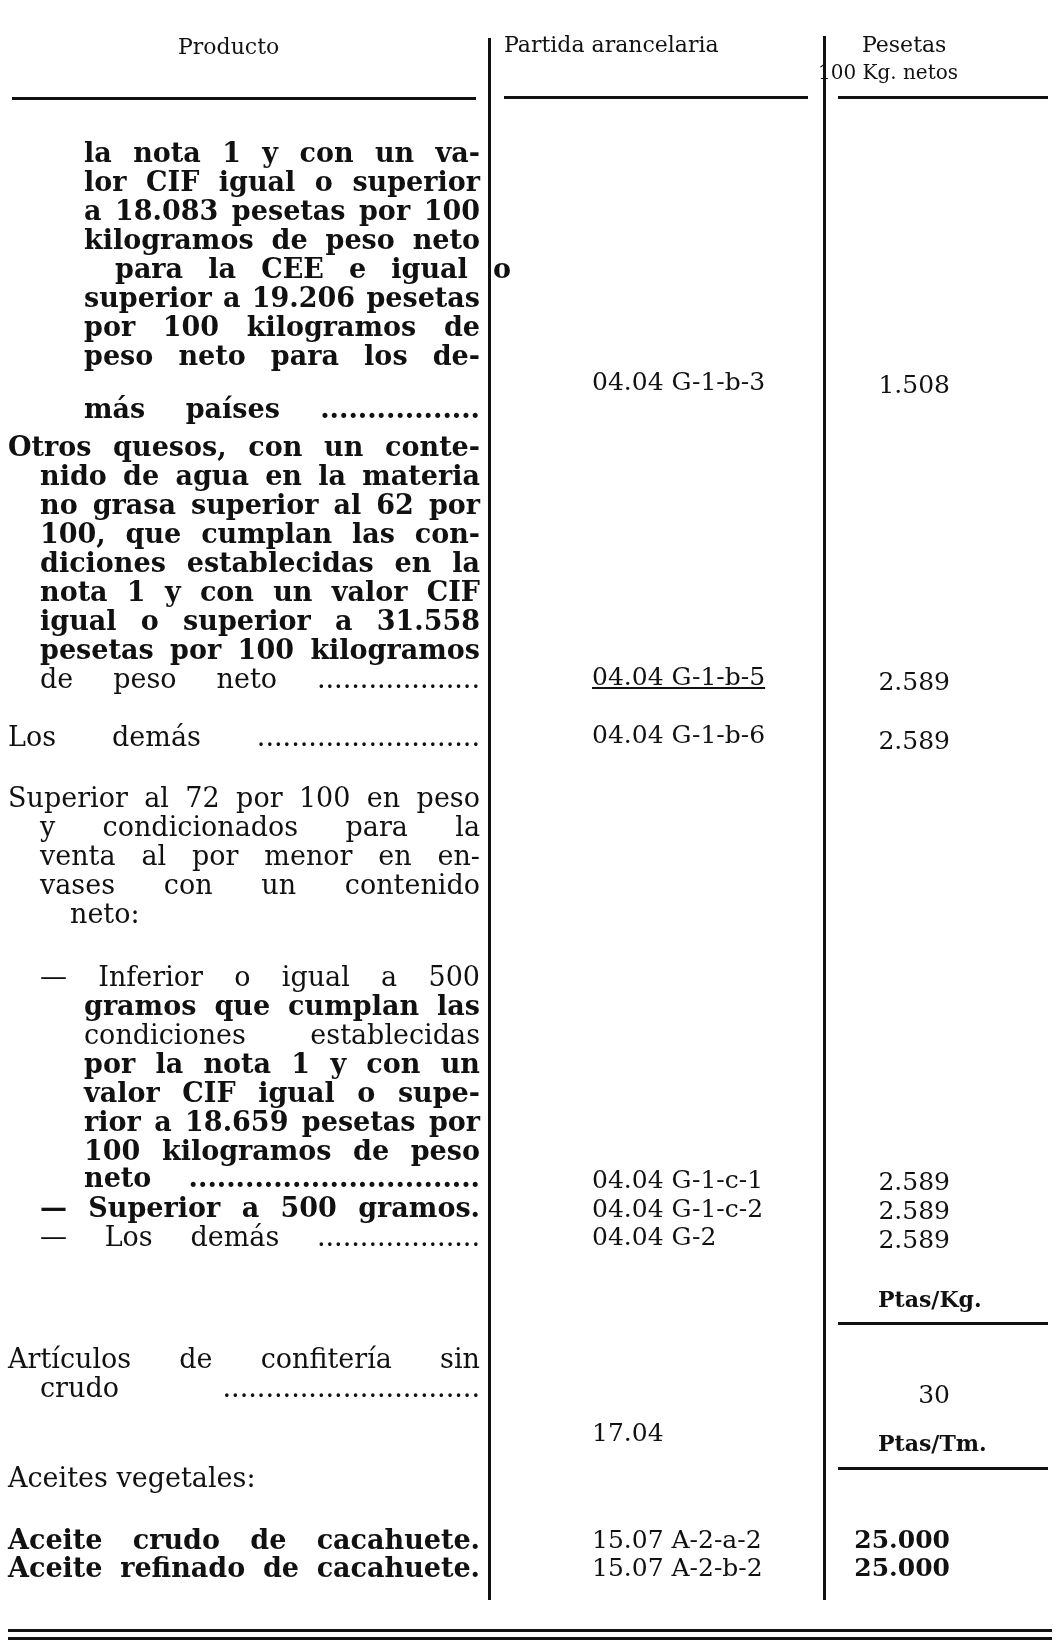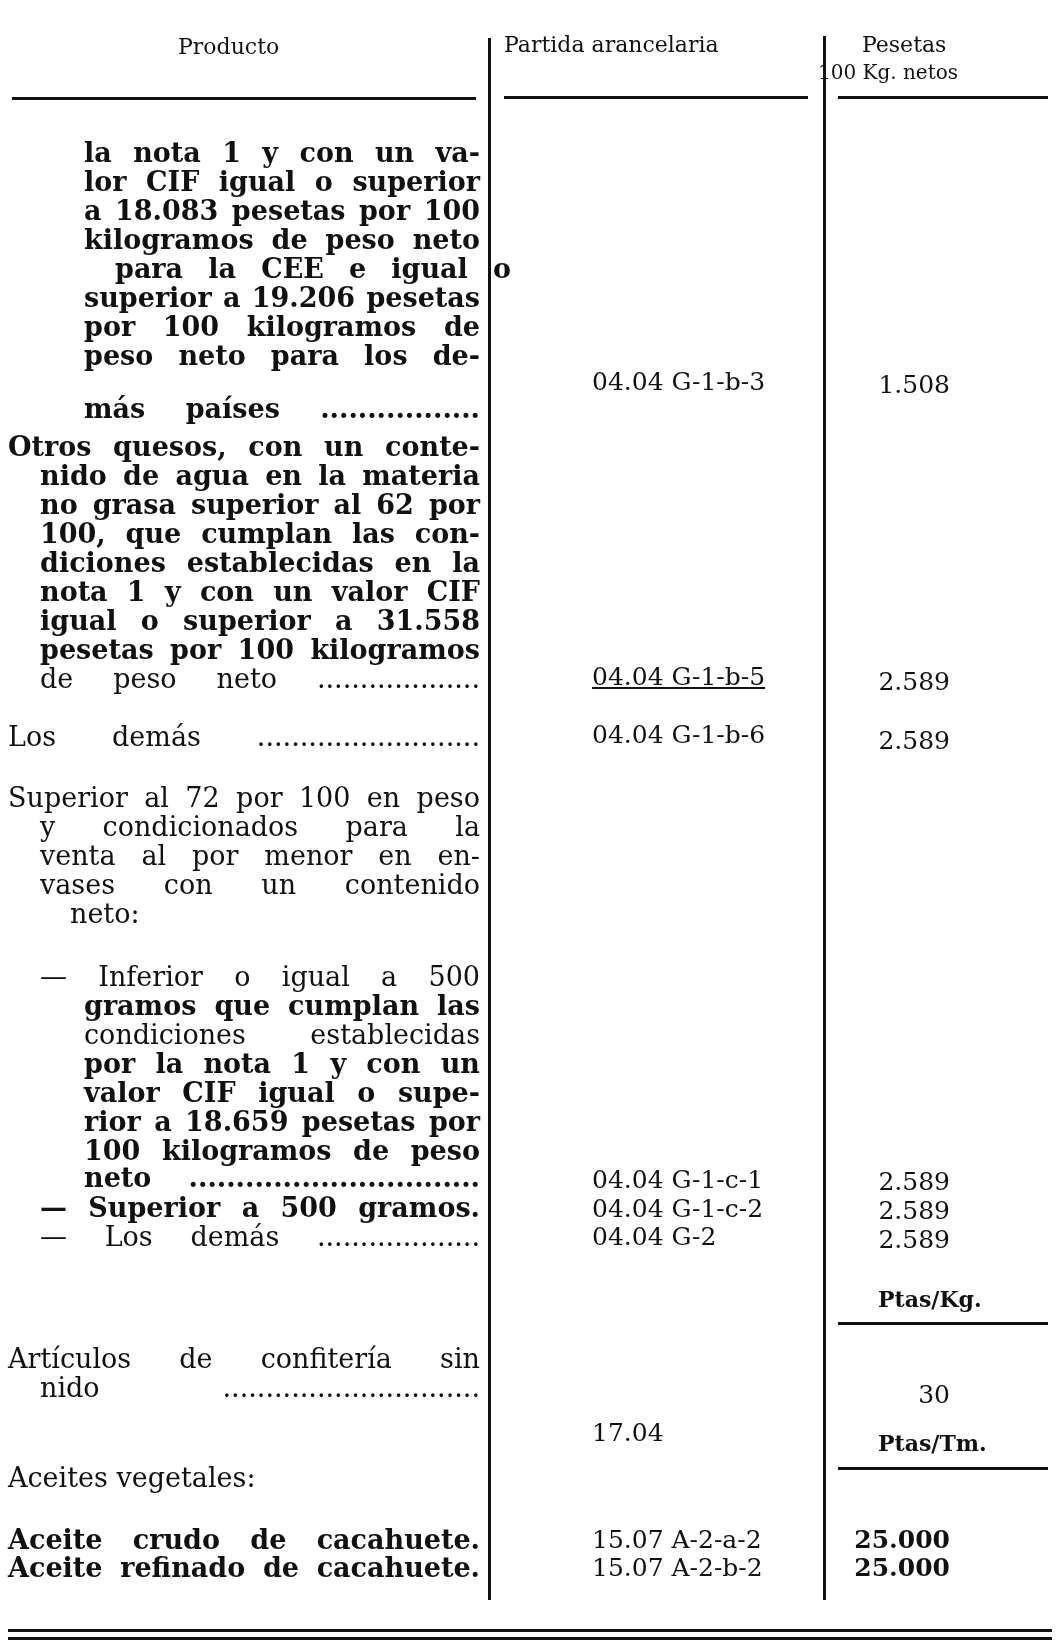--- a/index.html
+++ b/index.html
@@ -95,21 +95,21 @@
   <div class="line just" style="left:40px;top:1222px;width:440px;">— Los demás ...................</div>
   <div class="code" style="left:592px;top:1222px;">04.04 G-2</div>
   <div class="val" style="right:112px;top:1225px;">2.589</div>
 </div>
 
 <div class="unit" style="left:878px;top:1286px;">Ptas/Kg.</div>
 <div class="hline" style="left:838px;top:1322px;width:210px;"></div>
 
 <div>
   <div class="line just" style="left:8px;top:1344px;width:472px;">Artículos de confitería sin</div>
-  <div class="line just" style="left:40px;top:1373px;width:440px;">nido ..............................</div>
+  <div class="line just" style="left:40px;top:1373px;width:440px;">crudo ..............................</div>
   <div class="code" style="left:592px;top:1378px;margin-top:40px;">17.04</div>
   <div class="val" style="right:112px;top:1380px;font-weight:normal;">30</div>
 </div>
 
 <div class="unit" style="left:878px;top:1430px;">Ptas/Tm.</div>
 <div class="hline" style="left:838px;top:1467px;width:210px;"></div>
 
 <div>
   <div class="line" style="left:8px;top:1463px;">Aceites vegetales:</div>
 </div>

